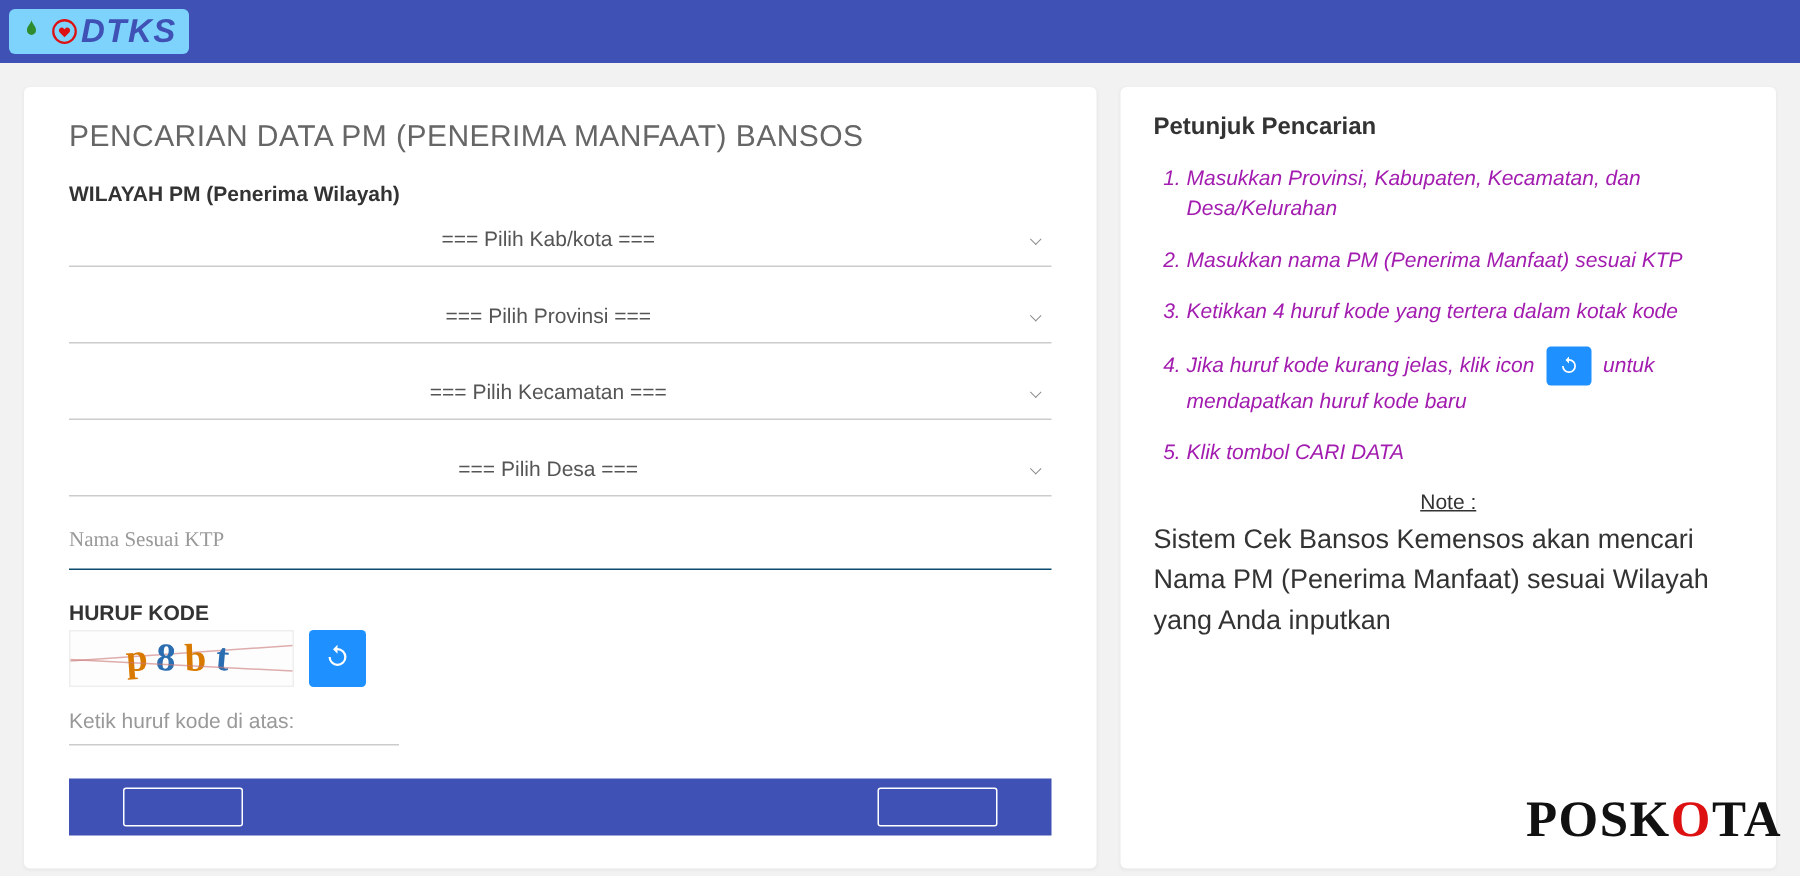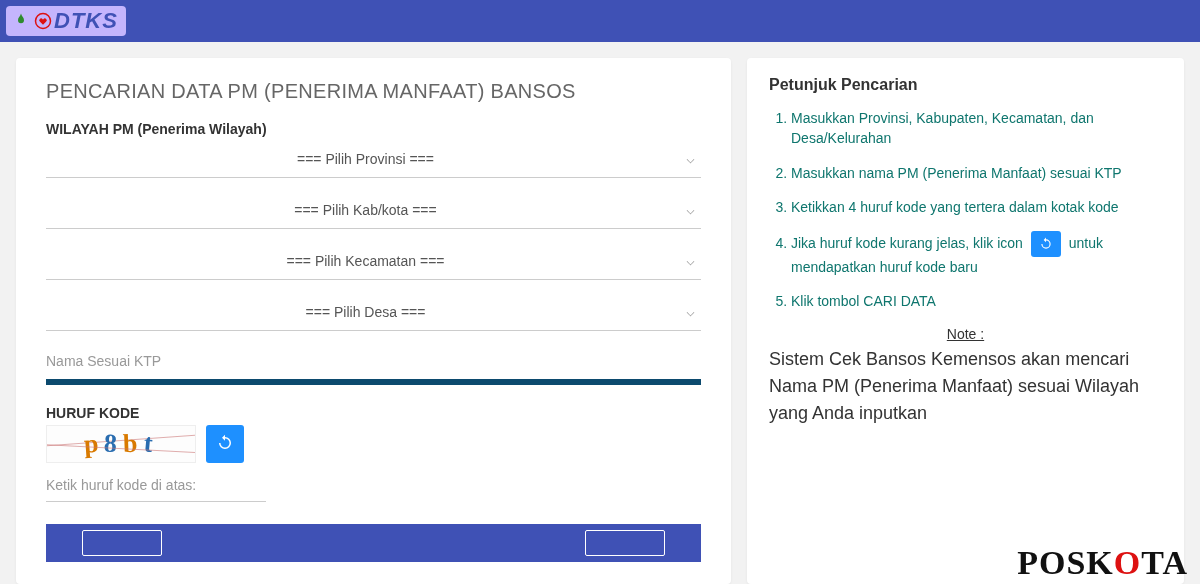--- a/index.html
+++ b/index.html
@@ -13,21 +13,21 @@
   }
   .topbar {
     background: #3f51b5;
     height: 42px;
     width: 100%;
     display: flex;
     align-items: center;
     padding-left: 6px;
   }
   .logo-box {
-    background: #c4b5fd;
+    background: #7dd3fc;
     border-radius: 4px;
     padding: 2px 8px 2px 4px;
     display: flex;
     align-items: center;
     gap: 0;
   }
   .logo-circle {
     width: 22px; height: 22px; border-radius: 50%;
     display: flex; align-items: center; justify-content: center;
   }
@@ -79,27 +79,28 @@
     position: relative;
   }
   .select-wrap { position: relative; }
   .select-wrap::after {
     content: ""; position: absolute; right: 6px; top: 14px;
     width: 8px; height: 8px; border-right: 1px solid #888; border-bottom: 1px solid #888;
     transform: rotate(45deg) scale(.6);
   }
   .text-input {
     border: none;
-    border-bottom: 6px solid #0c4a6e;
+    border-bottom: 1px solid #0c4a6e;
     width: 100%;
     background: transparent;
     font-size: 14px;
     color: #555;
     padding: 8px 0 10px;
     margin-bottom: 14px;
+    font-family: Liberation Serif, serif;
   }
   .text-input::placeholder { color: #999; }
   .captcha-row { display: flex; align-items: center; gap: 10px; margin-top: 4px; }
   .captcha-img {
     width: 150px; height: 38px; background: #fdfdfd; border: 1px solid #eee;
     display: flex; align-items: center; justify-content: center;
     font-family: Georgia, serif; font-size: 26px; font-weight: bold;
     letter-spacing: 6px; position: relative; overflow: hidden;
   }
   .captcha-img span:nth-child(1){ color:#d97a00; transform:rotate(-4deg);}
@@ -127,30 +128,30 @@
     height: 38px;
     width: calc(100% + 0px);
     display:flex; justify-content:space-between; align-items:center; padding: 0 36px;
   }
   .bottom-btn {
     border: 1.5px solid #fff; background:transparent; height:26px; width:80px; border-radius:2px;
     cursor:pointer;
   }
   .side-title { font-size:16px; font-weight:700; color:#333; margin-bottom:14px; }
   ol.instructions { list-style: decimal; padding-left: 22px; }
-  ol.instructions li { font-size:14px; color:#0f766e; margin-bottom:14px; line-height:1.45; }
+  ol.instructions li { font-size:14px; color:#a21caf; margin-bottom:14px; line-height:1.45;font-style:italic; }
   .inline-icon {
     display:inline-flex; vertical-align:middle; width:30px; height:26px; background:#1e90ff;
     border-radius:3px; align-items:center; justify-content:center; margin: 0 4px;
   }
   .inline-icon svg { width:14px; height:14px; fill:#fff; }
   .note-label { font-size:14px; color:#333; text-decoration: underline; margin-top: 4px; text-align: center; }
   .note-body { font-size:18px; color:#333; margin-top:4px; line-height:1.5; }
   .watermark {
-    position:absolute; right:12px; bottom:2px; font-family: Georgia, "Times New Roman", serif;
+    position:absolute; right:12px; bottom:18px; font-family: Georgia, "Times New Roman", serif;
     font-size:34px; font-weight:700; color:#111; letter-spacing:1px;
   }
   .watermark .accent { color:#d11; }
 </style>
 </head>
 <body>
 
 <div class="topbar">
   <div class="logo-box">
     <div class="logo-circle">
@@ -168,24 +169,24 @@
   </div>
 </div>
 
 <div class="content">
   <div class="card main-card">
     <h2 class="main-title">PENCARIAN DATA PM (PENERIMA MANFAAT) BANSOS</h2>
 
     <div class="section-label">WILAYAH PM (Penerima Wilayah)</div>
 
     <div class="select-wrap">
+      <button class="select-row">=== Pilih Kab/kota ===</button>
+    </div>
+    <div class="select-wrap">
       <button class="select-row">=== Pilih Provinsi ===</button>
-    </div>
-    <div class="select-wrap">
-      <button class="select-row">=== Pilih Kab/kota ===</button>
     </div>
     <div class="select-wrap">
       <button class="select-row">=== Pilih Kecamatan ===</button>
     </div>
     <div class="select-wrap">
       <button class="select-row">=== Pilih Desa ===</button>
     </div>
 
     <input class="text-input" placeholder="Nama Sesuai KTP" style="">
 

